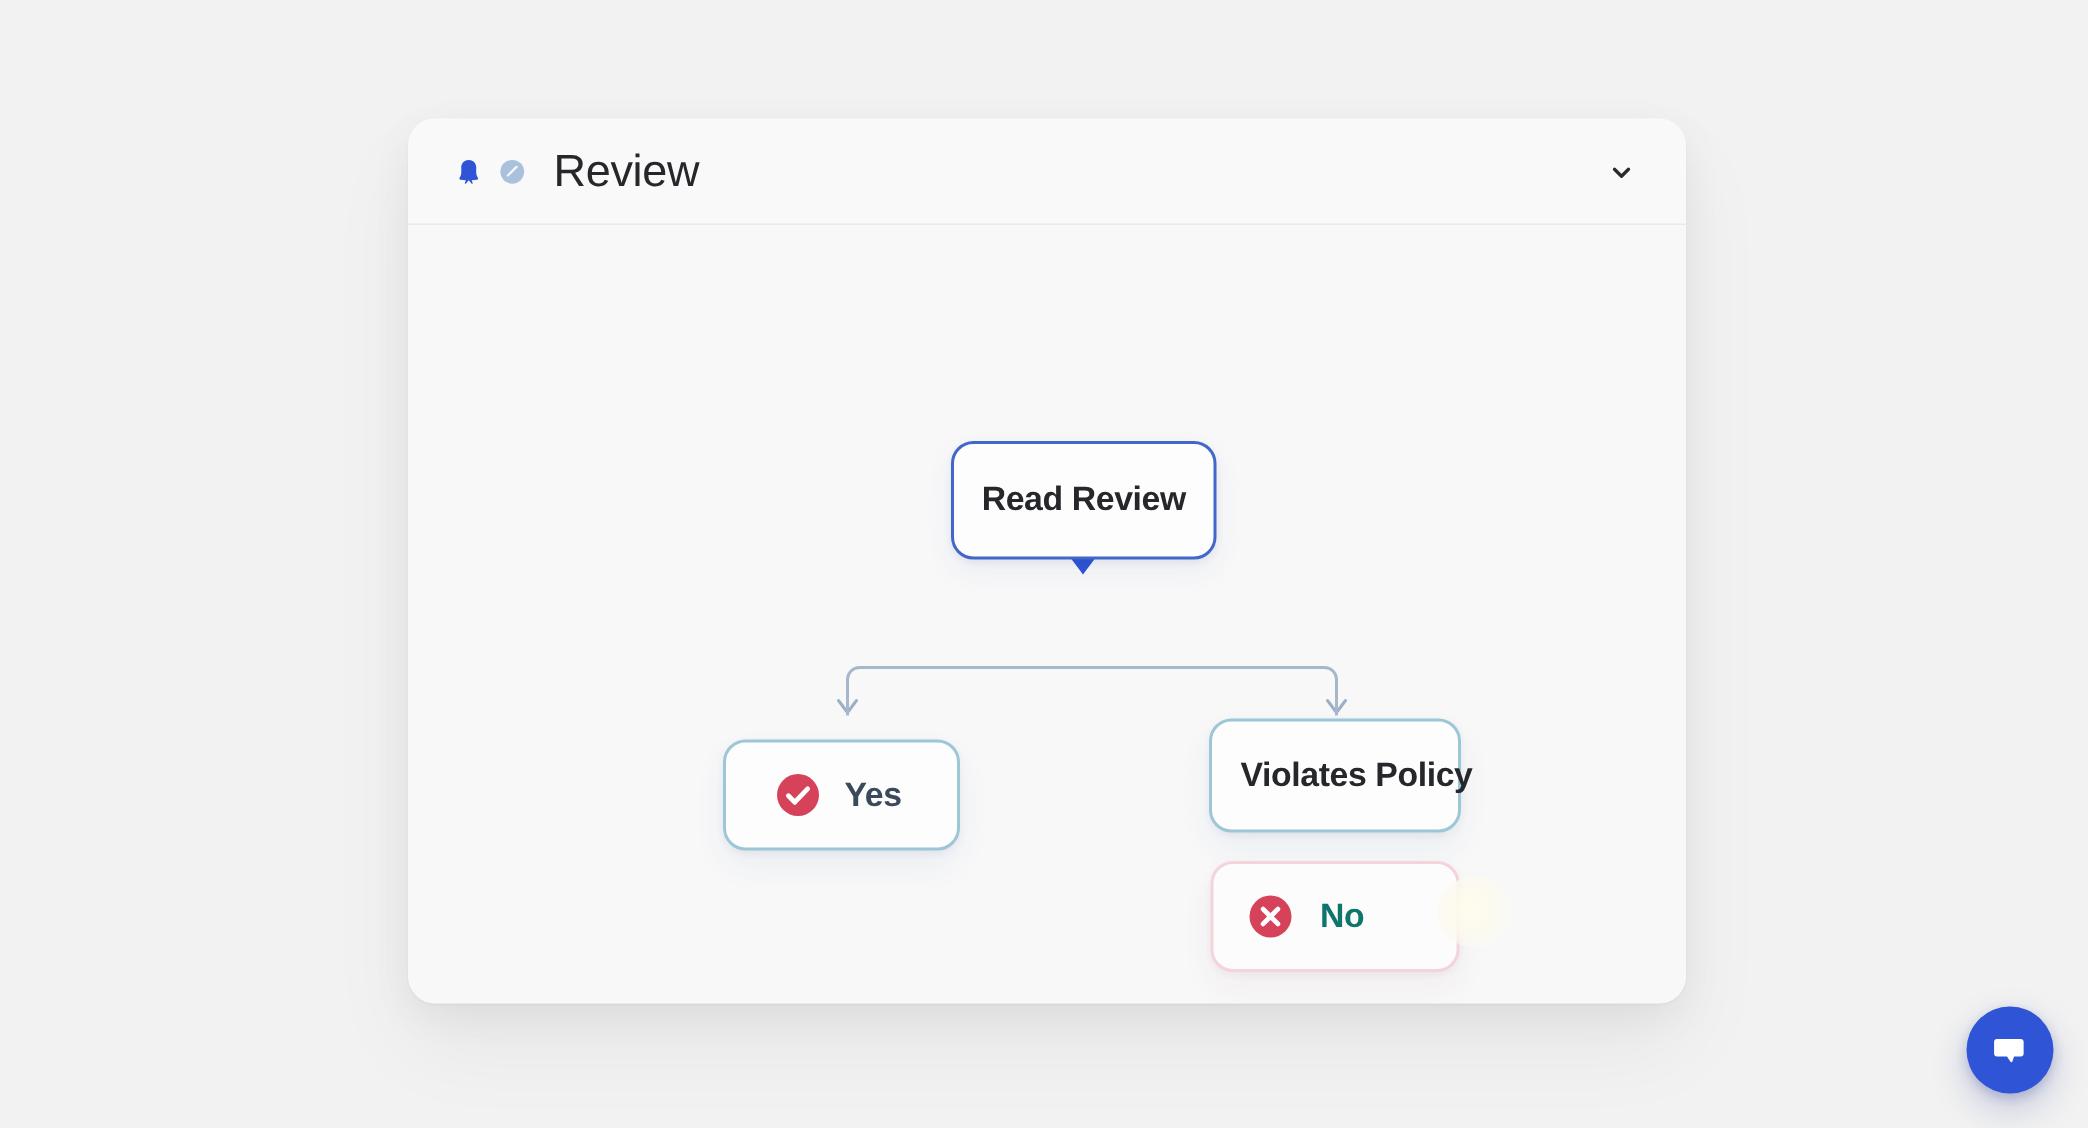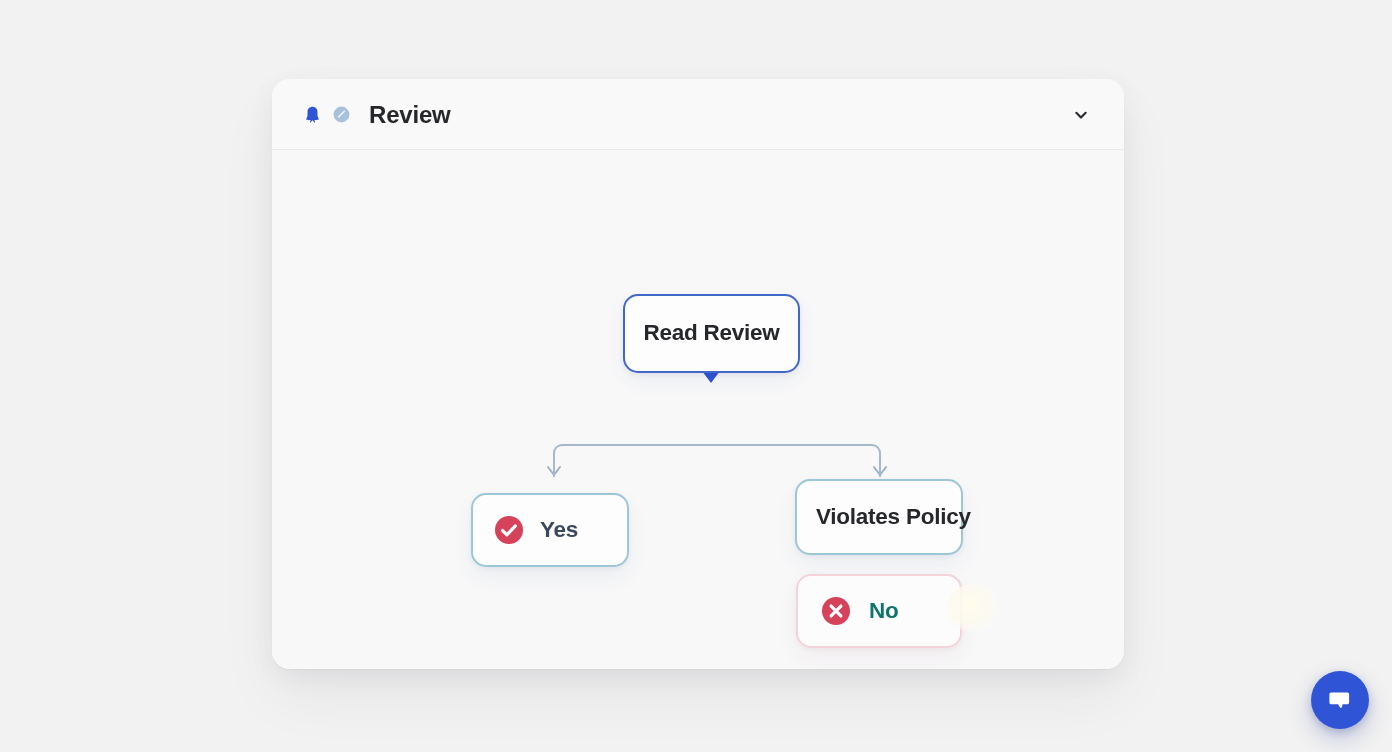--- a/index.html
+++ b/index.html
@@ -50,41 +50,42 @@
     display: flex;
     align-items: center;
     gap: 10px;
   }
 
   .icon-bell { width: 19px; height: 19px; display: block; }
   .icon-edit { width: 19px; height: 19px; display: block; }
 
   .header-title {
     margin-left: 18px;
-    font-size: 24px;
-    font-weight: 700;
+    font-size: 30px;
+    font-weight: 400;
     letter-spacing: -0.2px;
     color: #26272b;
     line-height: 1;
   }
 
   .chevron-wrap {
     margin-left: auto;
     width: 34px; height: 34px;
     display: flex; align-items: center; justify-content: center;
     cursor: pointer;
   }
   .chevron-wrap svg { width: 20px; height: 20px; display: block; }
 
   
   .canvas {
     position: relative;
     width: 100%;
     height: 519px;
     background: #f8f8f9;
+    margin-left: 11px;
   }
 
   .edges {
     position: absolute;
     left: 0; top: 0;
     width: 852px; height: 519px;
     pointer-events: none;
   }
 
   
@@ -117,21 +118,21 @@
   }
   .node-root .node-label { color: #26272b; }
 
   
   .node-yes {
     left: 199px;
     top: 343px;
     width: 158px;
     height: 74px;
     border: 2px solid #9dc6d6;
-    padding-left: 20px;
+    padding-left: 32px;
     gap: 15px;
     box-shadow: 0 2px 5px rgba(40,60,120,.06),
                 0 10px 22px rgba(40,60,120,.06);
   }
   .node-yes .node-label { color: #3a4a5c; }
 
   
   .node-violates {
     left: 523px;
     top: 329px;

